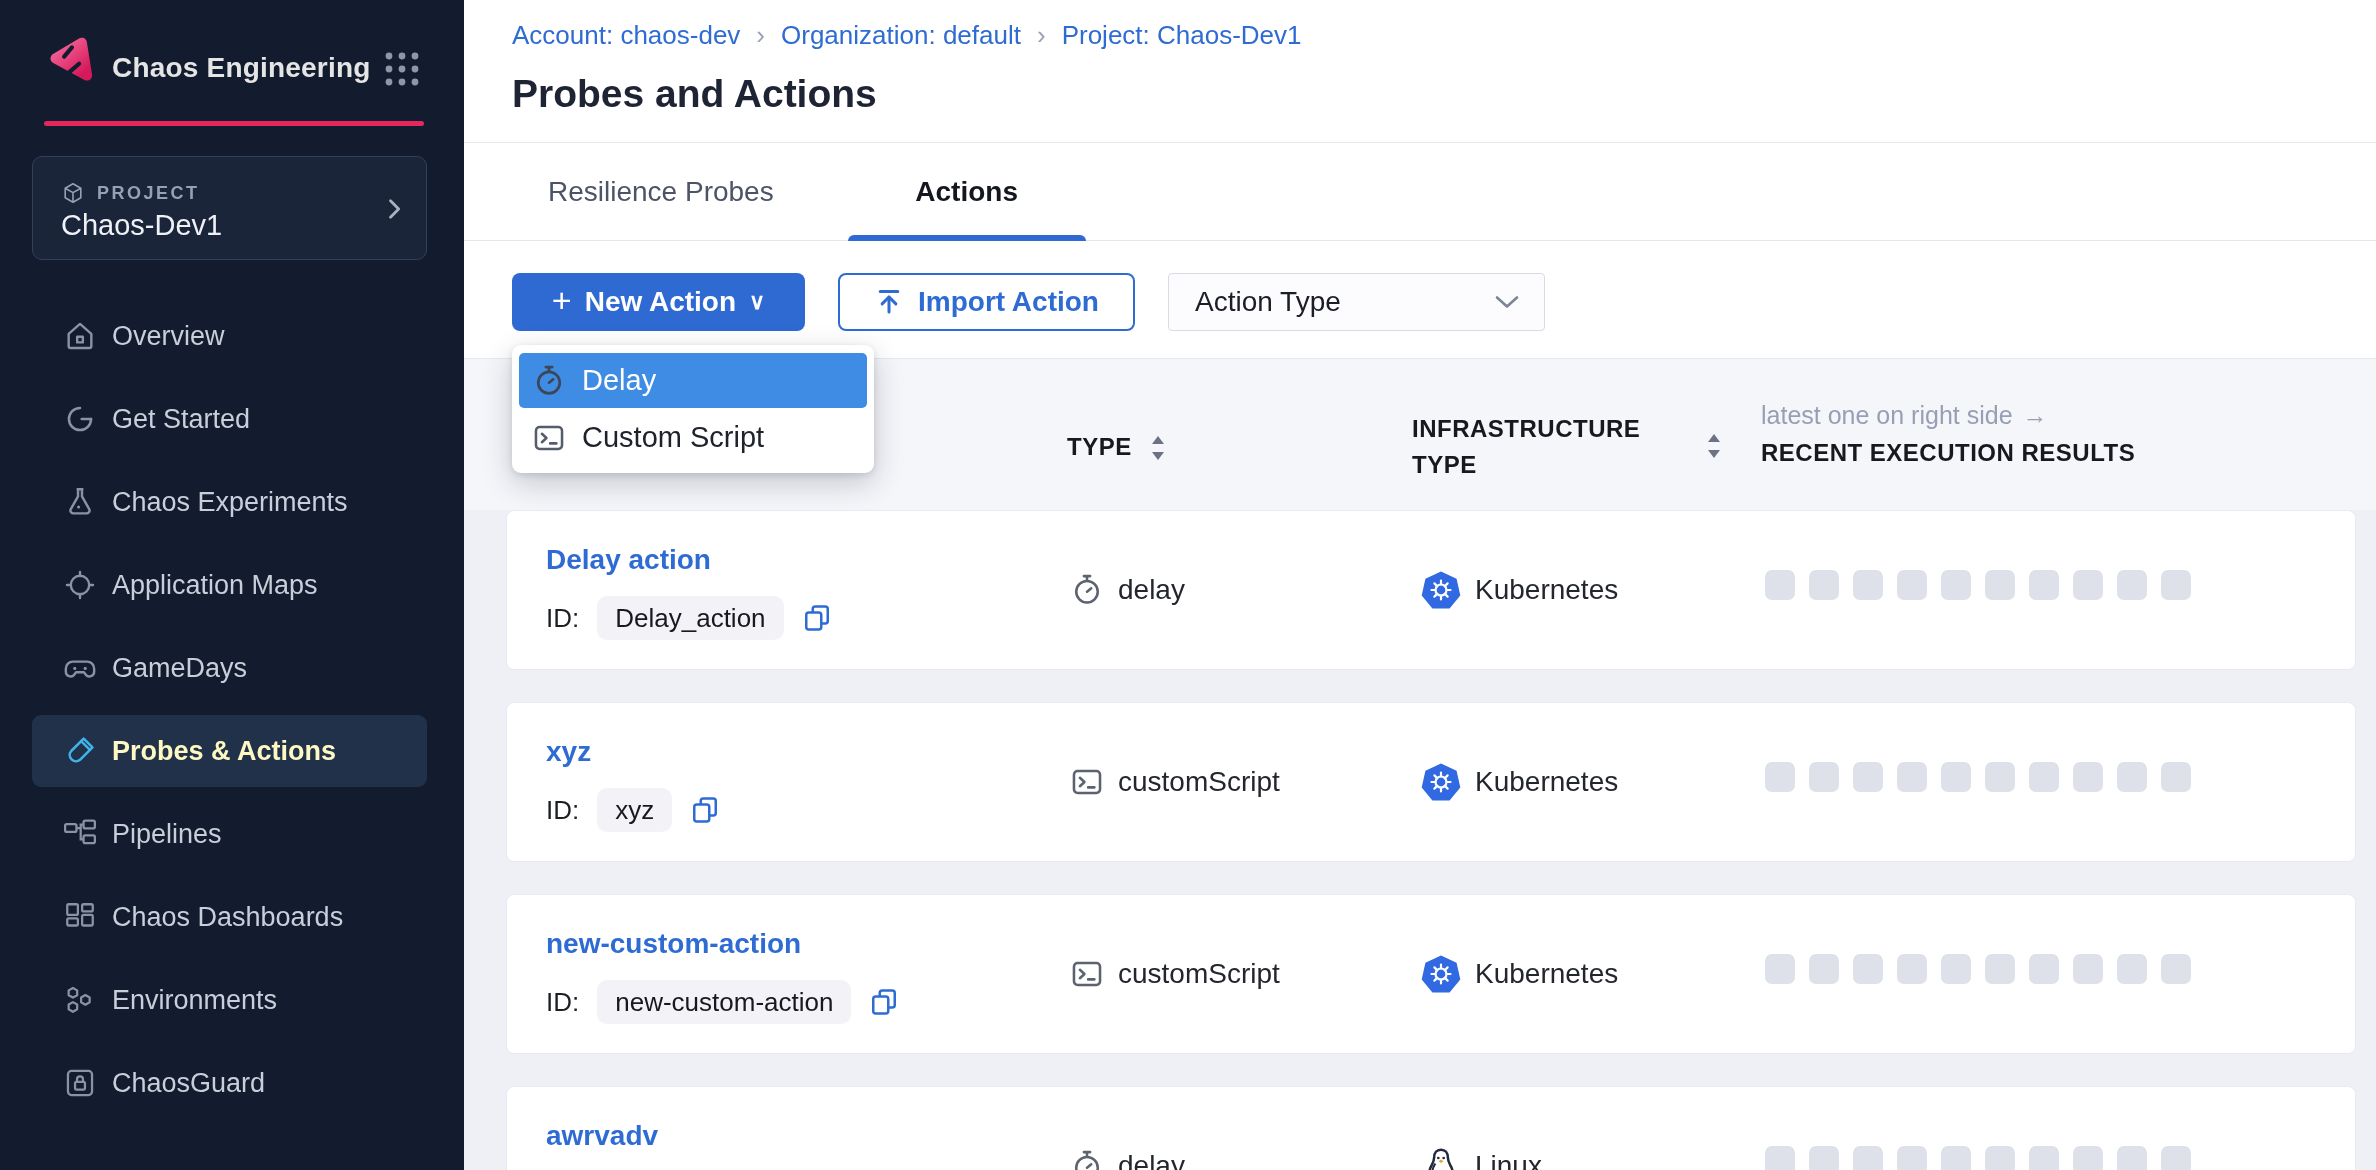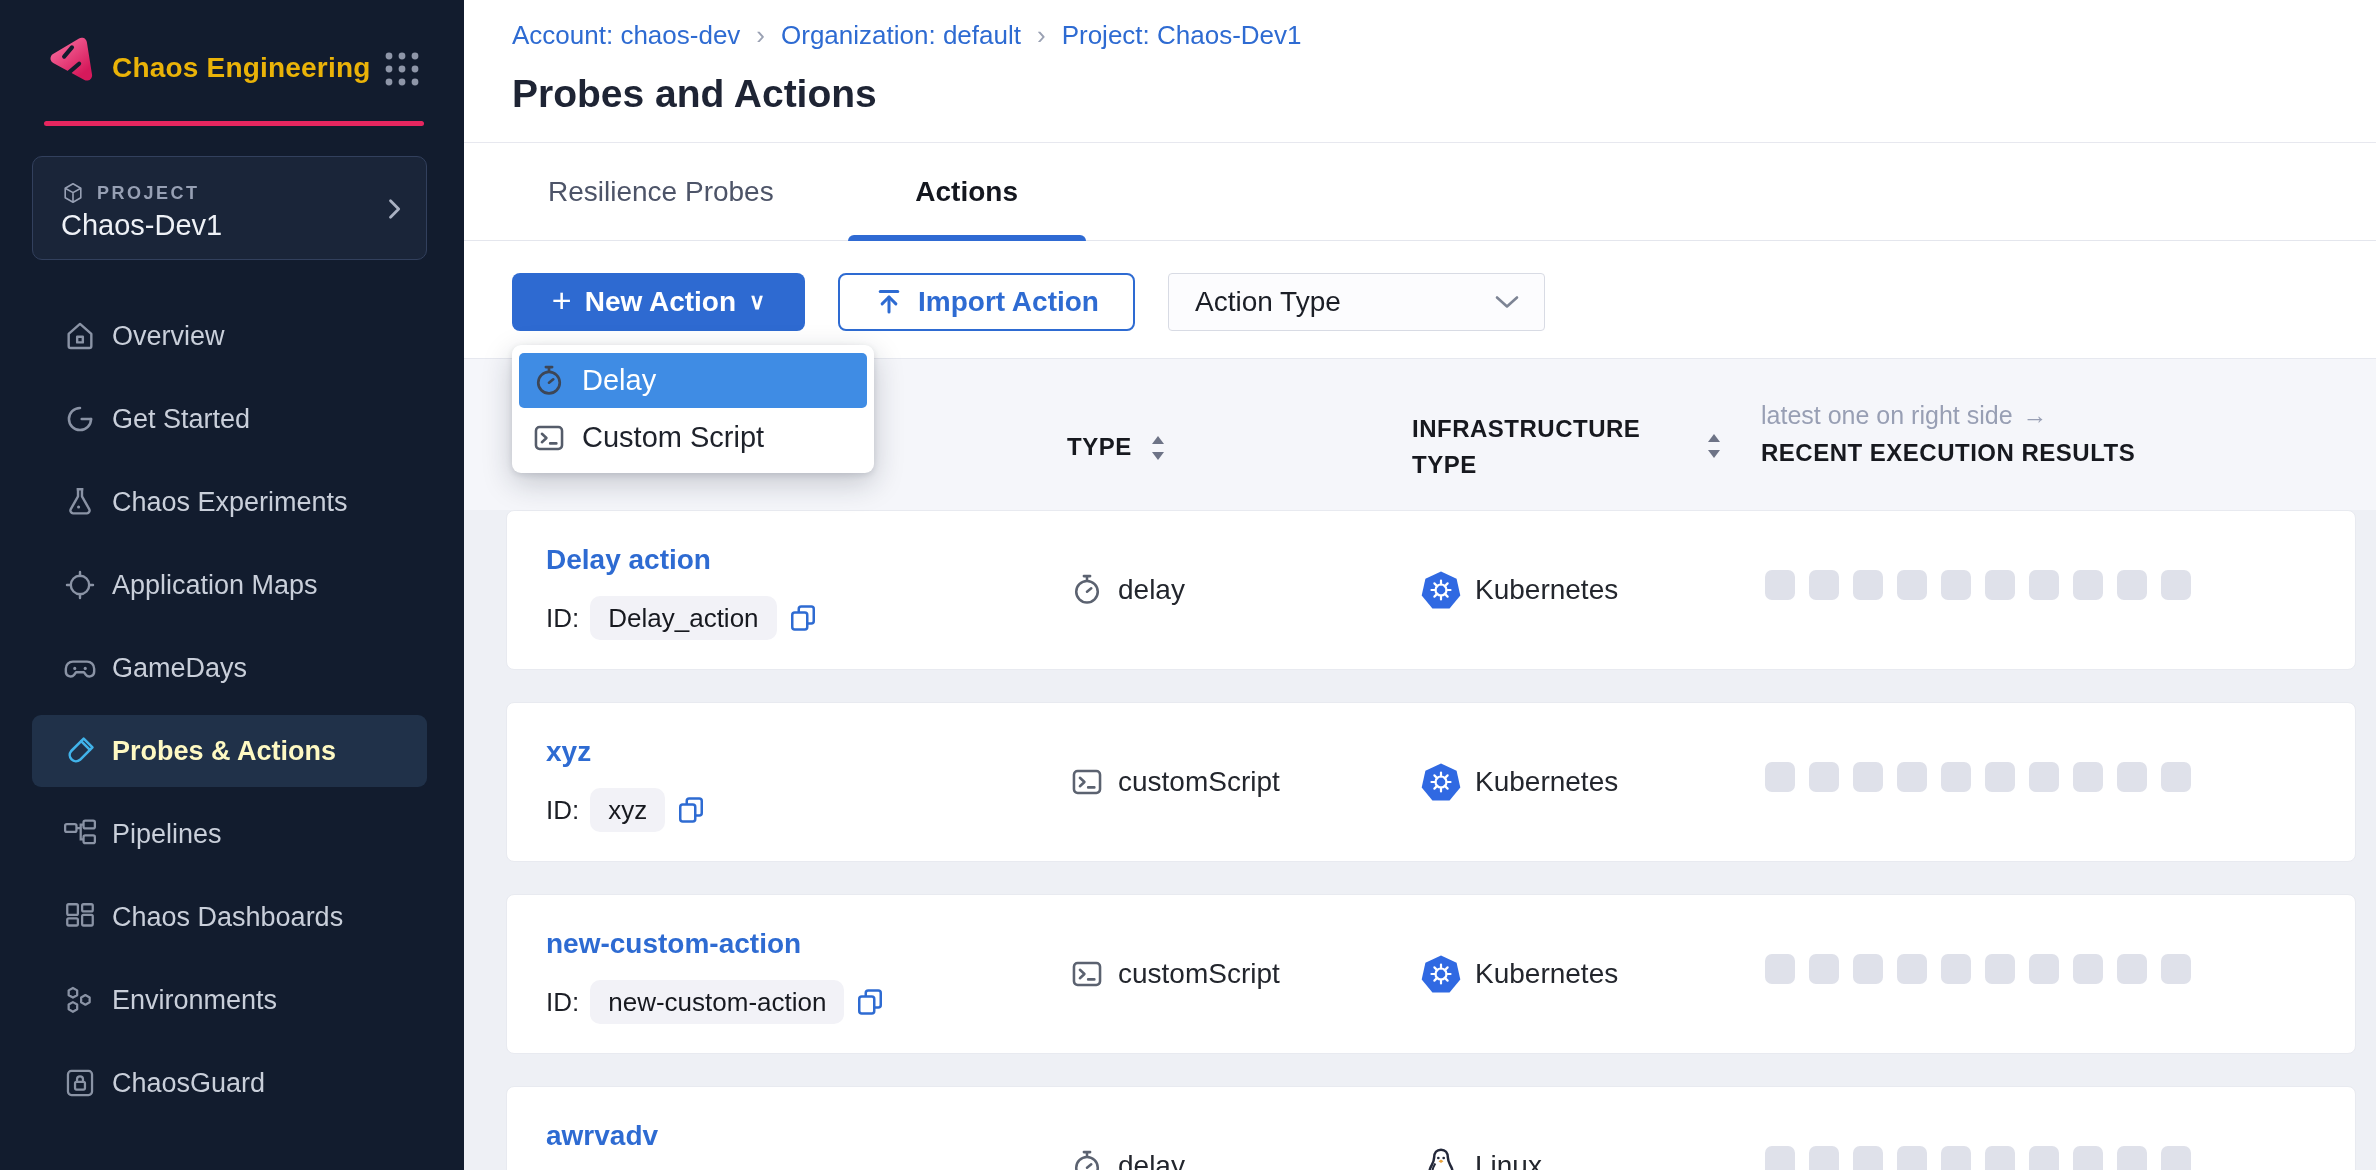--- a/index.html
+++ b/index.html
@@ -3,21 +3,21 @@
 <meta charset="utf-8">
 <style>
   html,body{margin:0;padding:0;overflow:hidden;background:#fff;}
   *{box-sizing:border-box;font-family:"Liberation Sans",sans-serif;}
   .app{position:relative;width:2376px;height:1170px;display:flex;overflow:hidden;background:#fff;}
 
   
   .sidebar{position:relative;width:464px;height:1170px;background:#121c2e;flex:none;}
   .side-header{position:absolute;top:0;left:0;width:464px;height:121px;}
   .logo{position:absolute;left:44px;top:36px;width:52px;height:58px;}
-  .brand{position:absolute;left:112px;top:52px;font-size:28px;font-weight:bold;color:#eab308;letter-spacing:.2px;white-space:nowrap;}
+  .brand{position:absolute;left:112px;top:52px;font-size:28px;font-weight:bold;color:#e5e5e5;letter-spacing:.2px;white-space:nowrap;}
   .grid-icon{position:absolute;left:384px;top:51px;width:36px;height:36px;cursor:pointer;}
   .pink-line{position:absolute;left:44px;top:121px;width:380px;height:5px;border-radius:3px;background:#e6265f;}
 
   .project-card{position:absolute;left:32px;top:156px;width:395px;height:104px;border:1.5px solid #32405d;border-radius:10px;background:#1a2539;cursor:pointer;}
   .proj-row{position:absolute;left:28px;top:24px;display:flex;align-items:center;gap:12px;}
   .proj-label{font-size:18px;font-weight:700;letter-spacing:2.5px;color:#97a0b4;}
   .proj-name{position:absolute;left:28px;top:52px;font-size:29px;color:#eef1f6;}
   .proj-chev{position:absolute;right:18px;top:38px;width:28px;height:28px;}
 
   .nav{position:absolute;top:300px;left:0;width:464px;}
@@ -58,21 +58,21 @@
   .th-sort2{position:absolute;left:1240px;top:72px;}
   .th-results-wrap{position:absolute;left:1297px;top:42px;}
   .th-note{font-size:25px;color:#989fb4;display:flex;gap:10px;align-items:center;}
   .th-results{margin-top:9px;font-size:24px;font-weight:bold;color:#17191f;letter-spacing:.5px;}
 
   
   .rows{position:absolute;left:0;top:510px;width:1912px;bottom:0;background:#eef0f5;overflow:hidden;}
   .card{position:relative;width:1850px;height:160px;margin:0 0 32px 42px;background:#fff;border:1px solid #e8eaf0;border-radius:8px;display:flex;padding-left:39px;}
   .col-name{width:524px;position:relative;}
   .row-name{position:absolute;left:0;top:33px;font-size:28px;font-weight:bold;color:#2e6bd2;text-decoration:none;cursor:pointer;white-space:nowrap;}
-  .id-line{position:absolute;left:0;top:85px;height:44px;display:flex;align-items:center;gap:11px;}
+  .id-line{position:absolute;left:0;top:85px;height:44px;display:flex;align-items:center;gap:18px;}
   .id-label{font-size:26px;color:#1c1f26;}
   .id-pill{height:44px;line-height:44px;padding:0 18px;background:#f2f2f7;border-radius:10px;font-size:26px;color:#17191f;}
   .copy-icon{width:30px;height:30px;cursor:pointer;flex:none;}
   .col-type{width:351px;}
   .col-infra{width:344px;}
   .cell-mid{display:flex;align-items:center;gap:14px;margin-top:61px;height:36px;font-size:28px;color:#23262d;}
   .cell-mid svg{flex:none;}
   .type-icon{width:34px;height:34px;color:#5b6270;}
   .infra-icon{width:40px;height:40px;}
   .col-results{flex:1;}

